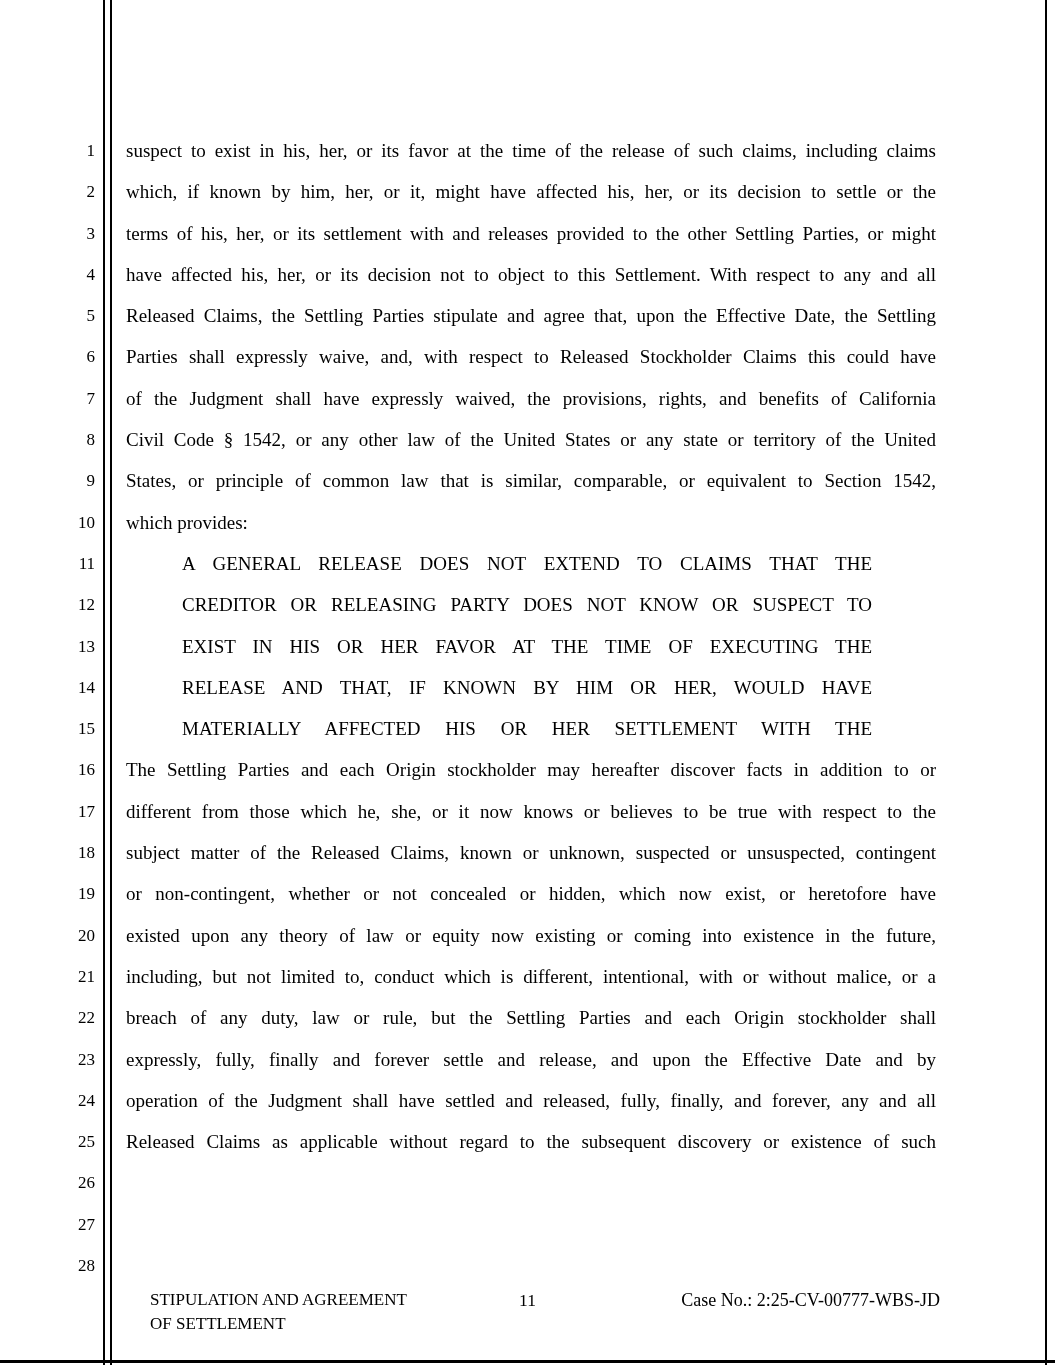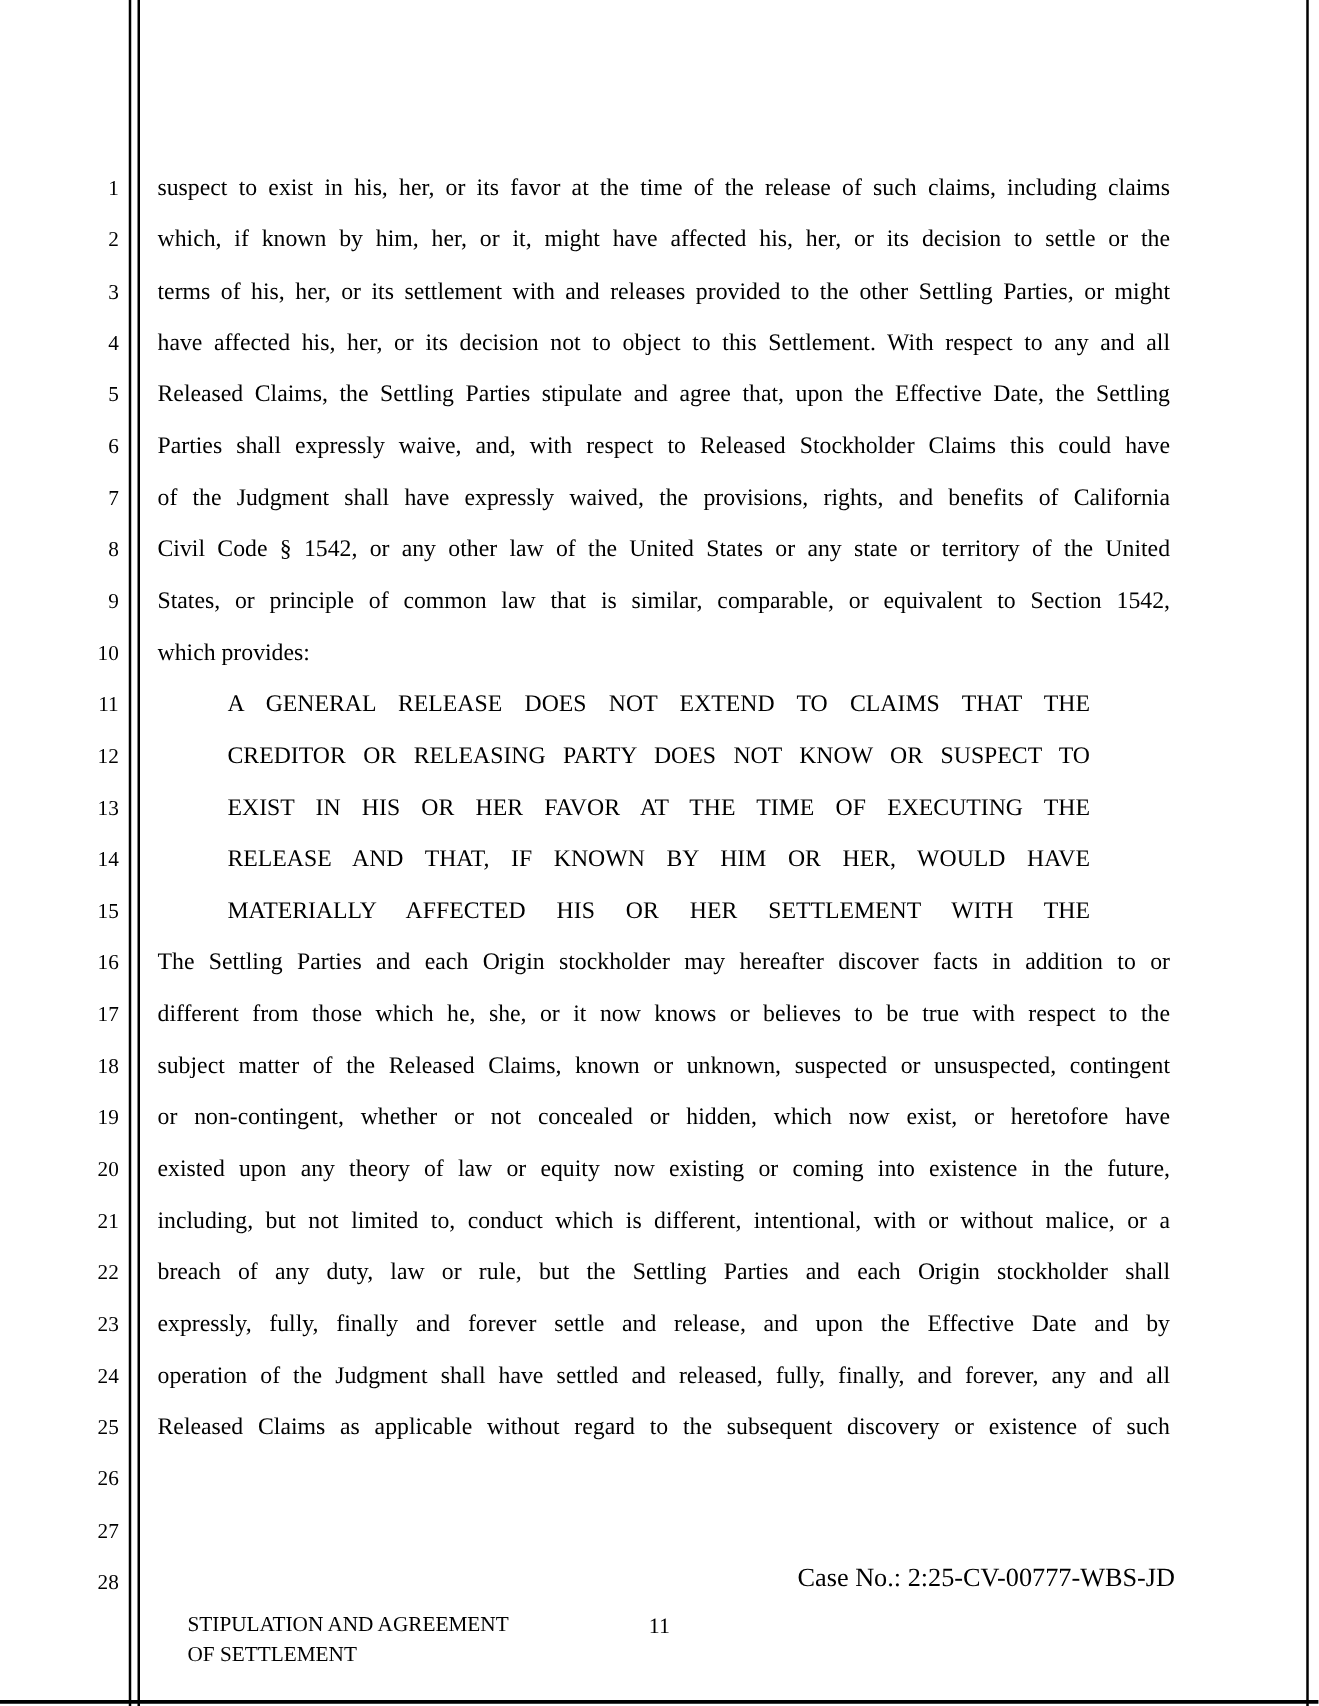--- a/index.html
+++ b/index.html
@@ -88,22 +88,22 @@
     position: absolute;
     left: 0;
     top: 1290px;
     width: 1055px;
     text-align: center;
     font-size: 17.5px;
   }
   .footer-case {
     position: absolute;
     right: 115px;
-    top: 1250px;
-    font-size: 21px;
+    top: 1290px;
+    font-size: 18px;
   }
 </style>
 </head>
 <body>
 
 <div class="page">
 
   <div class="left-rule"></div>
   <div class="right-rule"></div>
   <div class="bottom-rule"></div>

